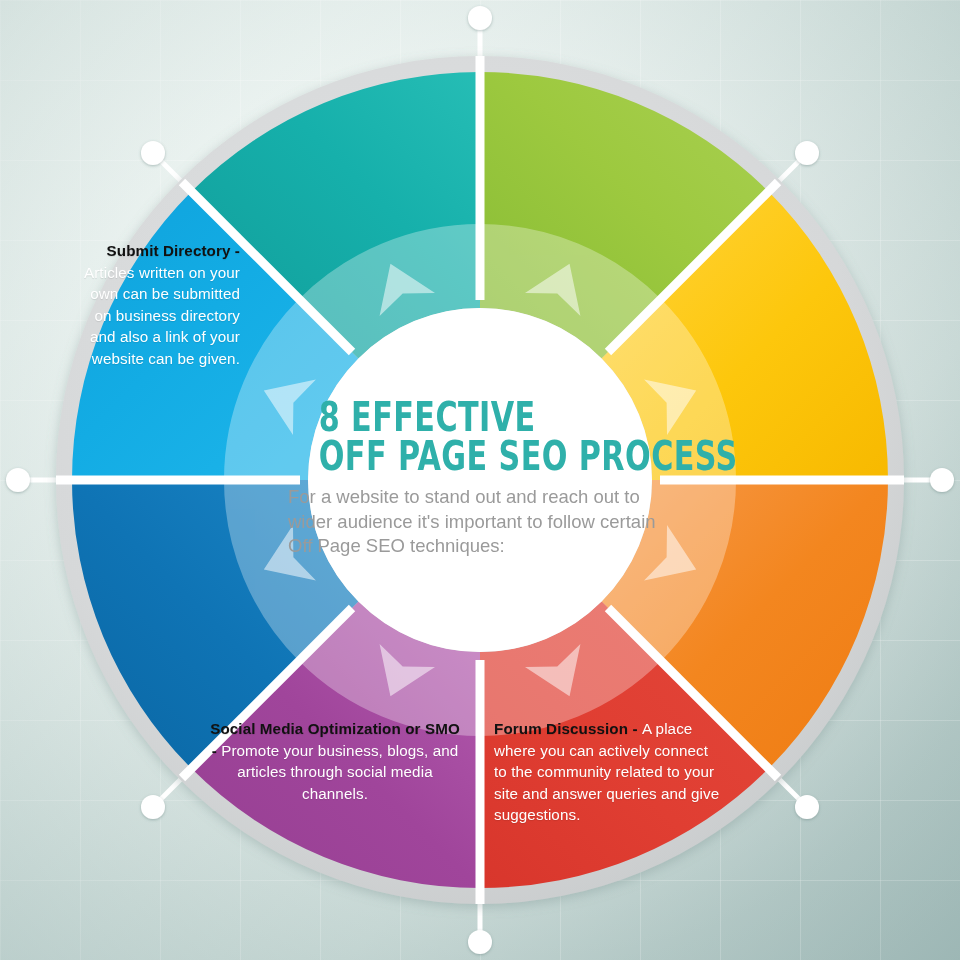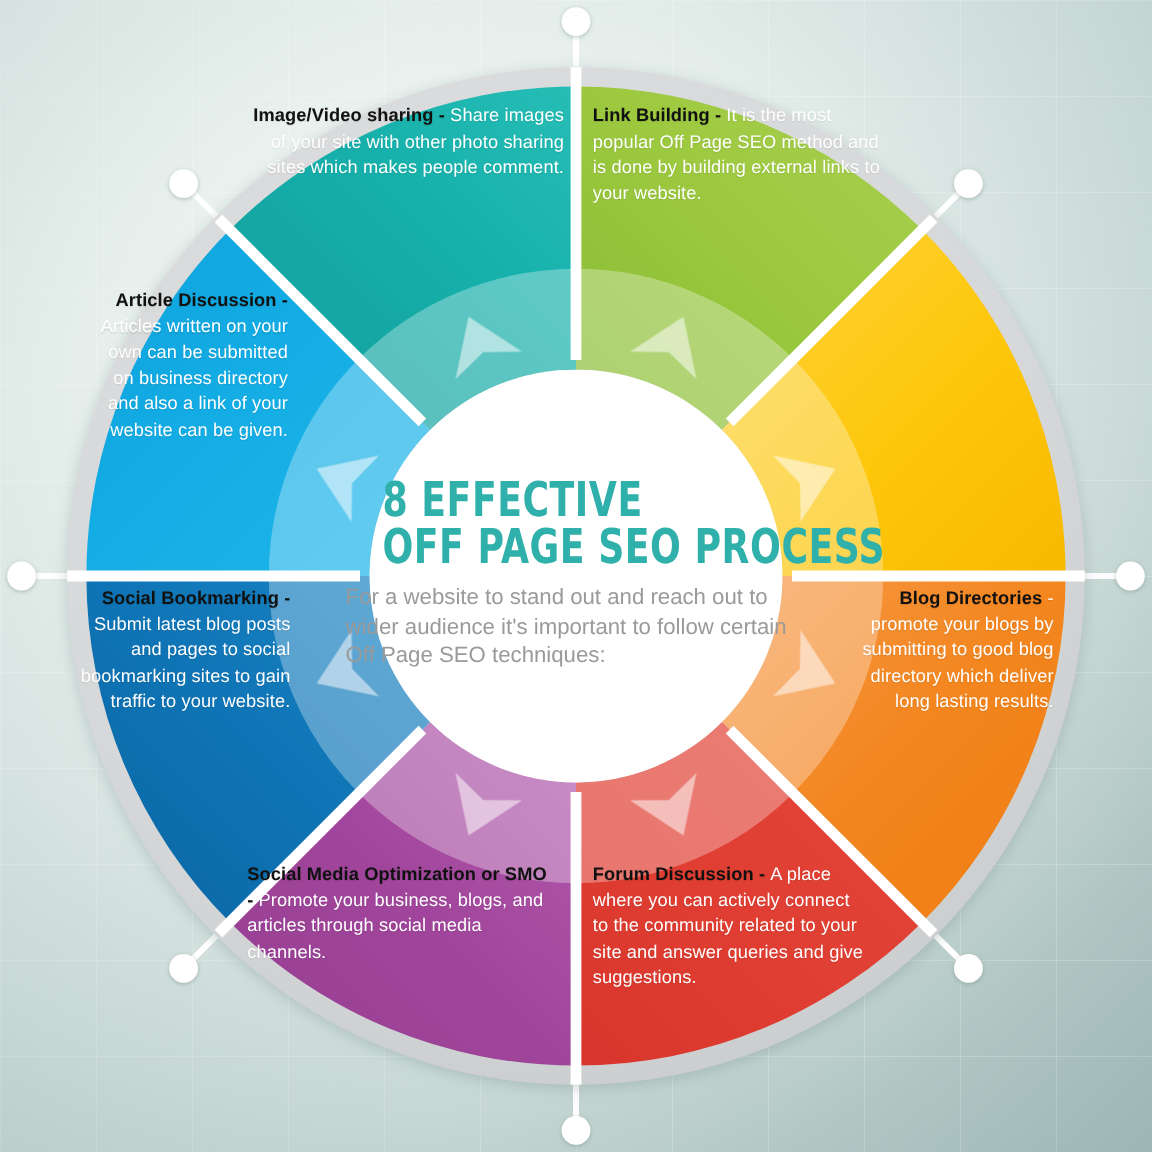--- a/index.html
+++ b/index.html
@@ -215,47 +215,35 @@
           <polygon points="480,252 510,296 480,284 450,296" transform="translate(0,-6)"></polygon>
         </g>
       <g transform="rotate(247.5 480 480)">
           <polygon points="480,252 510,296 480,284 450,296" transform="translate(0,-6)"></polygon>
         </g>
     </g>
 
     <circle cx="480" cy="480" r="172" fill="#ffffff"></circle>
   </svg>
 
-  <div class="seg-text" style="left:196px;top:86px;width:274px;text-align:right;">
-    <b>Image/Video sharing - </b><span>Share images of your site with other photo sharing sites which makes people comment.</span>
-  </div>
-
-  <div class="seg-text" style="left:494px;top:86px;width:252px;text-align:left;">
-    <b>Link Building - </b><span>It is the most popular Off Page SEO method and is done by building external links to your website.</span>
-  </div>
-
-
-  <div class="seg-text" style="left:700px;top:488px;width:178px;text-align:right;">
-    <b>Blog Directories</b><span> - promote your blogs by submitting to good blog directory which deliver long lasting results.</span>
-  </div>
+
+
+
 
   <div class="seg-text" style="left:494px;top:718px;width:230px;text-align:left;">
     <b>Forum Discussion - </b><span>A place where you can actively connect to the community related to your site and answer queries and give suggestions.</span>
   </div>
 
-  <div class="seg-text" style="left:206px;top:718px;width:258px;">
+  <div class="seg-text" style="left:206px;top:718px;width:258px;text-align:center;">
     <b>Social Media Optimization or SMO - </b><span>Promote your business, blogs, and articles through social media channels.</span>
   </div>
 
-  <div class="seg-text" style="left:66px;top:488px;width:176px;text-align:right;">
-    <b>Social Bookmarking - </b><span>Submit latest blog posts and pages to social bookmarking sites to gain traffic to your website.</span>
-  </div>
 
   <div class="seg-text" style="left:76px;top:240px;width:164px;text-align:right;">
-    <b>Article Discussion - </b><span>Articles written on your own can be submitted on business directory and also a link of your website can be given.</span>
+    <b>Submit Directory - </b><span>Articles written on your own can be submitted on business directory and also a link of your website can be given.</span>
   </div>
 
   <div class="center-block">
     <div class="center-title">
       <span class="l1">8 EFFECTIVE</span>
       <span class="l2">OFF PAGE SEO PROCESS</span>
     </div>
     <div class="center-sub">For a website to stand out and reach out to wider audience it's important to follow certain Off Page SEO techniques:</div>
   </div>
 </div>

